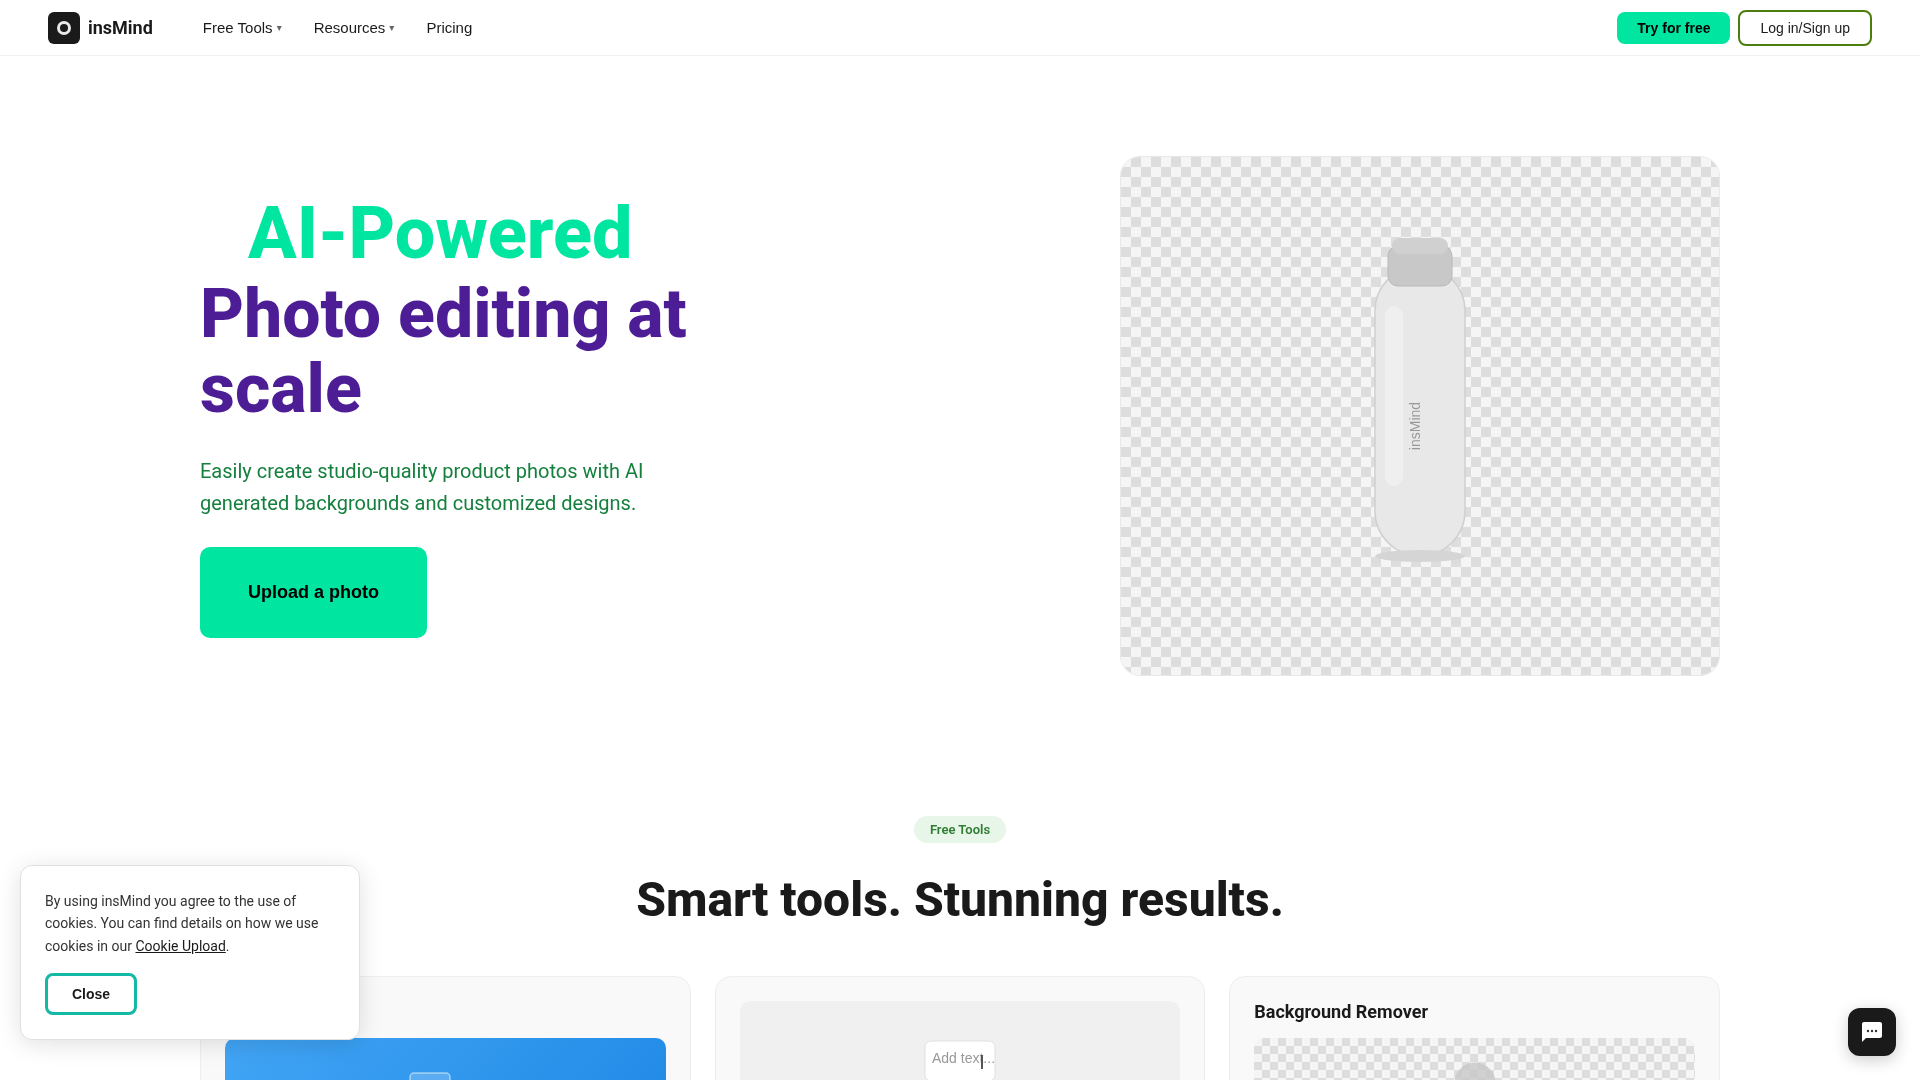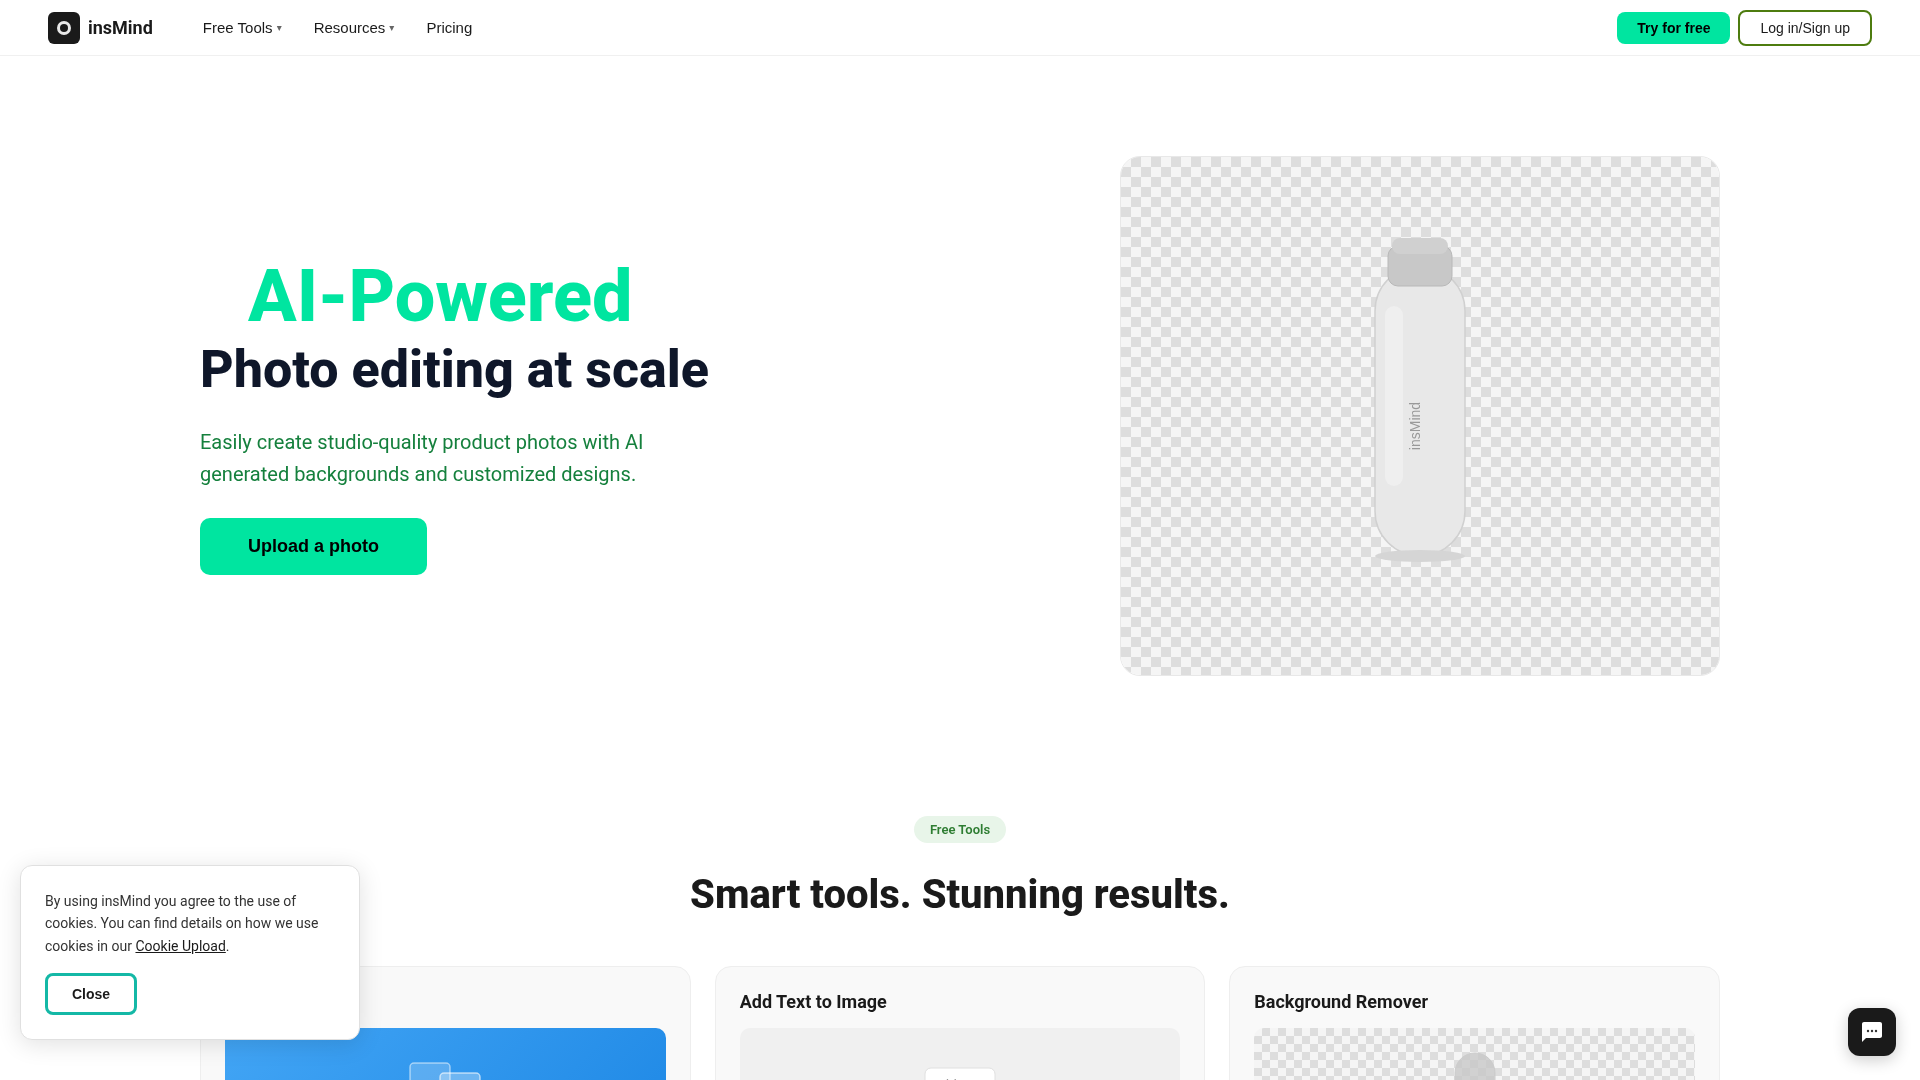--- a/index.html
+++ b/index.html
@@ -138,39 +138,39 @@
 
     .hero-title-ai {
       font-size: 72px;
       font-weight: 800;
       color: #00e5a0;
       line-height: 1.1;
       margin-left: 48px;
     }
 
     .hero-title-main {
-      font-size: 52px;
+      font-size: 68px;
       font-weight: 800;
-      color: #0f172a;
+      color: #4c1d95;
       line-height: 1.1;
       margin-top: 4px;
     }
 
     .hero-subtitle {
       font-size: 20px;
       color: #15803d;
       line-height: 1.6;
       margin-top: 28px;
       max-width: 480px;
     }
 
     .btn-upload {
       display: inline-block;
       margin-top: 28px;
-      padding: 18px 48px;
+      padding: 35px 48px;
       background: #00e5a0;
       color: #000;
       border: none;
       border-radius: 10px;
       font-size: 18px;
       font-weight: 700;
       cursor: pointer;
       text-decoration: none;
     }
 
@@ -223,21 +223,21 @@
       background: #e8f5e9;
       color: #2e7d32;
       font-size: 13px;
       font-weight: 600;
       padding: 6px 16px;
       border-radius: 20px;
       margin-bottom: 28px;
     }
 
     .section-title {
-      font-size: 40px;
+      font-size: 48px;
       font-weight: 800;
       color: #1a1a1a;
       text-align: center;
       margin-bottom: 48px;
     }
 
     .tools-grid {
       display: grid;
       grid-template-columns: repeat(3, 1fr);
       gap: 24px;
@@ -427,21 +427,20 @@
       <div class="tool-card-preview smart-resize">
         <svg width="80" height="60" viewBox="0 0 80 60">
           <rect x="5" y="5" width="40" height="50" rx="4" fill="rgba(255,255,255,0.2)" stroke="rgba(255,255,255,0.5)" stroke-width="1.5"></rect>
           <rect x="35" y="15" width="40" height="30" rx="4" fill="rgba(255,255,255,0.3)" stroke="rgba(255,255,255,0.6)" stroke-width="1.5"></rect>
           <text x="15" y="35" font-size="18" fill="white" font-weight="bold">⊞</text>
         </svg>
       </div>
     </div>
 
     <div class="tool-card">
-      <div class="tool-card-title">Add Text to Image</div>
       <div class="tool-card-preview add-text">
         <svg width="80" height="60" viewBox="0 0 80 60">
           <rect x="5" y="10" width="70" height="40" rx="6" fill="#ffffff" stroke="#e0e0e0" stroke-width="1"></rect>
           <text x="12" y="32" font-size="14" fill="#999" font-family="sans-serif">Add text...</text>
           <line x1="62" y1="24" x2="62" y2="38" stroke="#555" stroke-width="2"></line>
         </svg>
       </div>
     </div>
 
     <div class="tool-card">

